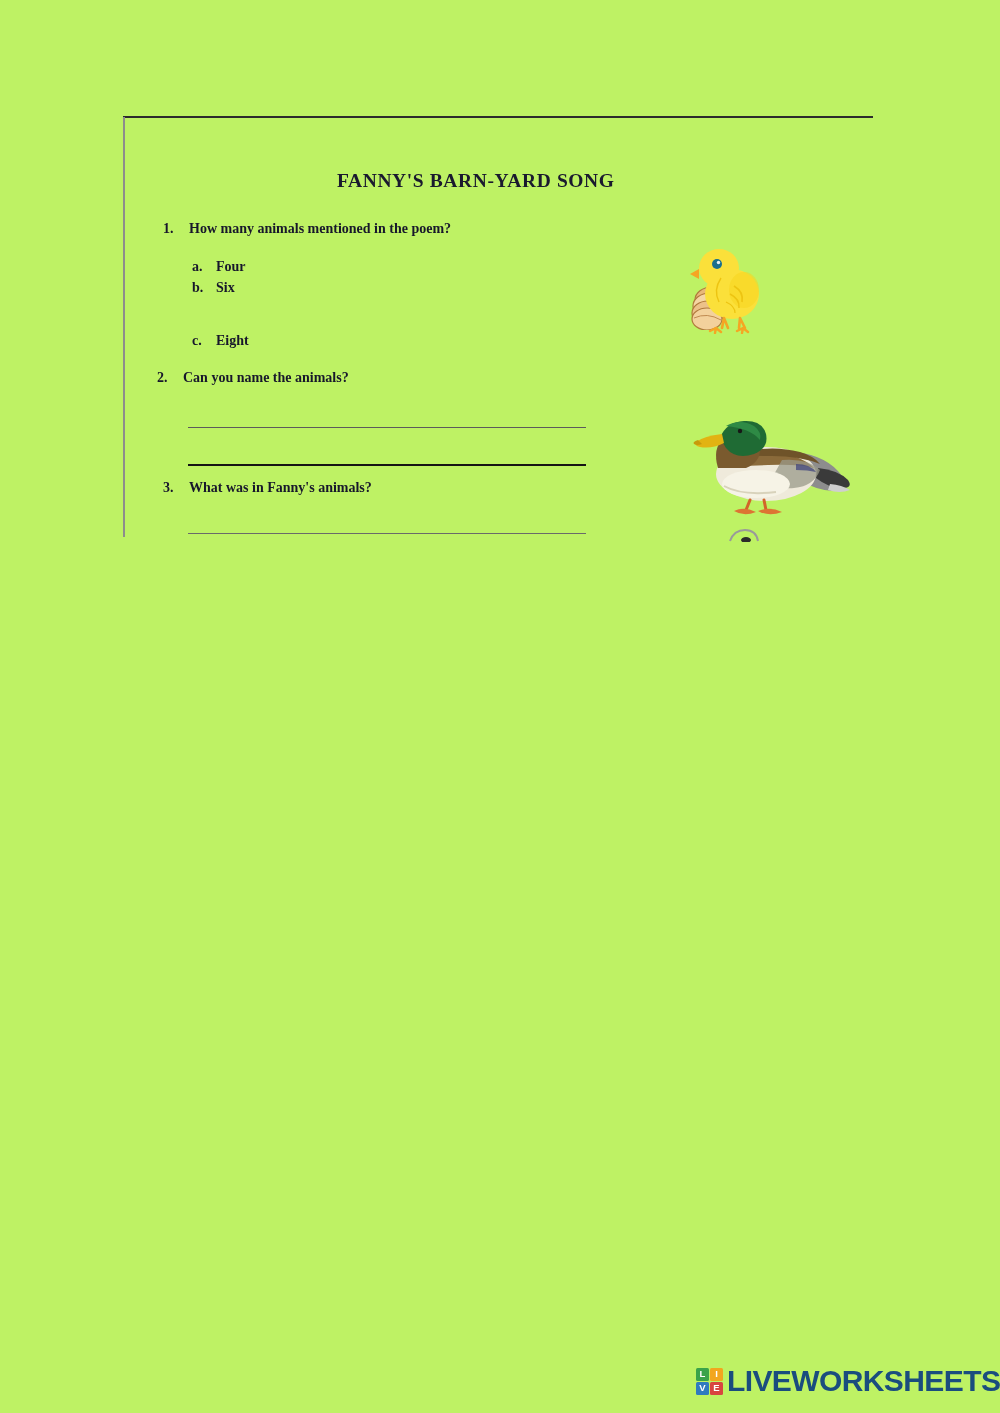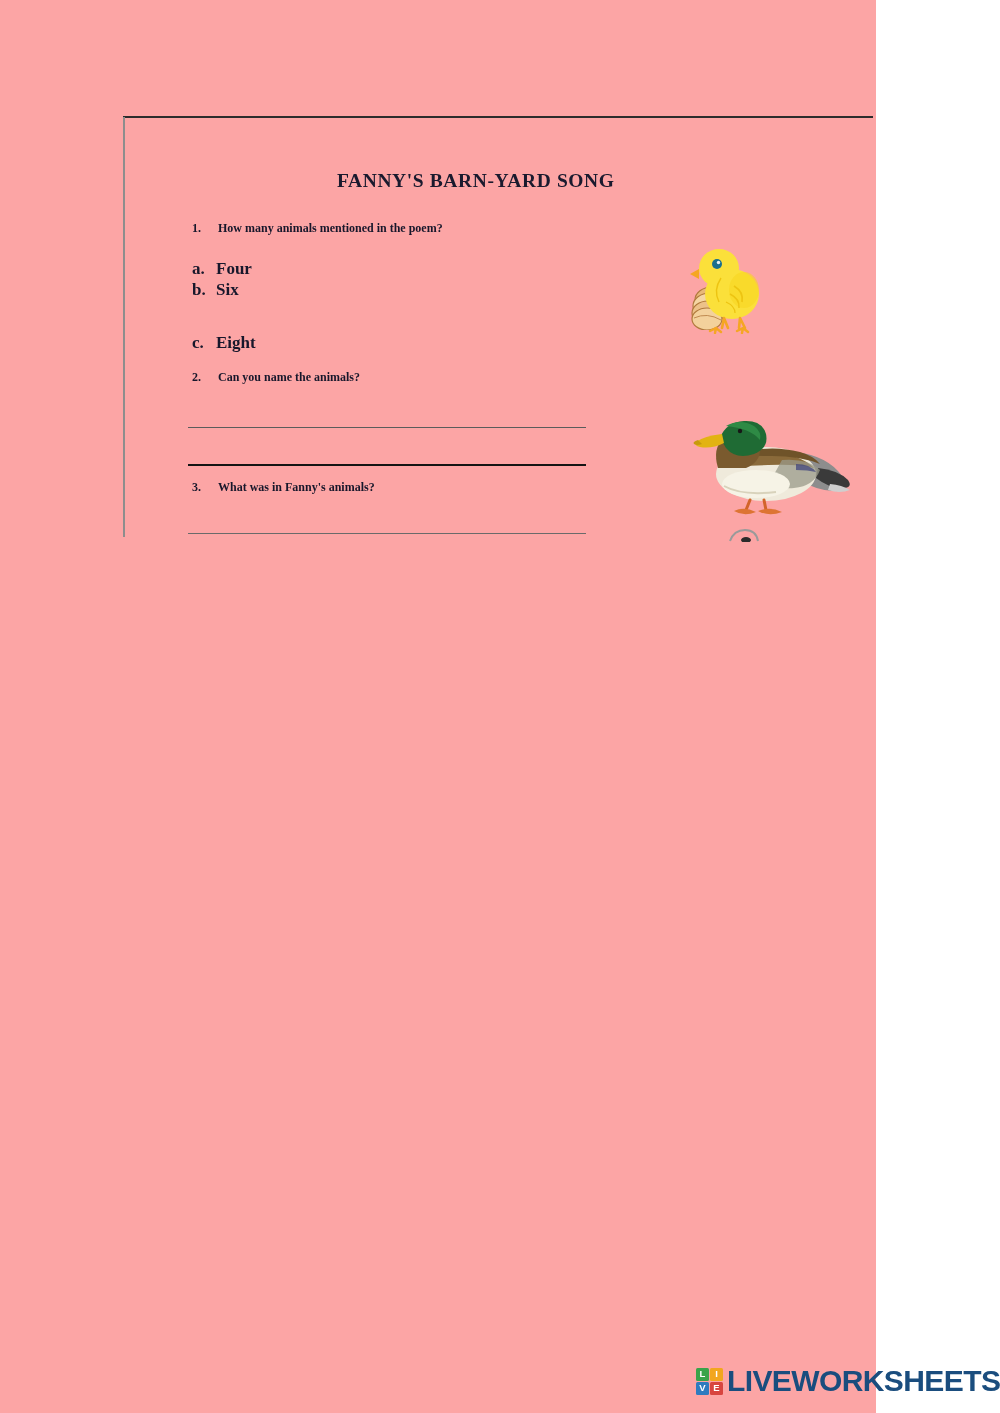--- a/index.html
+++ b/index.html
@@ -13,23 +13,23 @@
     position: relative;
     font-family: "Liberation Serif", serif;
     overflow: hidden;
   }
 
   
   .sheet {
     position: absolute;
     left: 0;
     top: 0;
-    width: 876px;
+    width: 1000px;
     height: 1413px;
-    background: #fca5a5;
+    background: #bef264;
   }
 
   
   .frame-top {
     position: absolute;
     left: 123px;
     top: 116px;
     width: 750px;
     height: 0;
     border-top: 2px solid #2c2c2c;
@@ -56,38 +56,37 @@
     letter-spacing: 0.6px;
     color: #1a1a2e;
     white-space: nowrap;
   }
 
   
   .q {
     position: absolute;
     font-family: "Liberation Serif", serif;
     font-weight: bold;
-    font-size: 12px;
+    font-size: 14px;
     color: #17172b;
     white-space: nowrap;
-    margin-left: 29px;
   }
   .q-num {
     display: inline-block;
     width: 26px;
   }
   .q1 { left: 163px; top: 221px; }
-  .q2 { left: 163px; top: 370px; }
+  .q2 { left: 157px; top: 370px; }
   .q3 { left: 163px; top: 480px; }
 
   .opt {
     position: absolute;
     font-family: "Liberation Serif", serif;
     font-weight: bold;
-    font-size: 17px;
+    font-size: 14px;
     color: #17172b;
     white-space: nowrap;
   }
   .opt-letter {
     display: inline-block;
     width: 24px;
   }
   .opt-a { left: 192px; top: 259px; }
   .opt-b { left: 192px; top: 280px; }
   .opt-c { left: 192px; top: 333px; }

